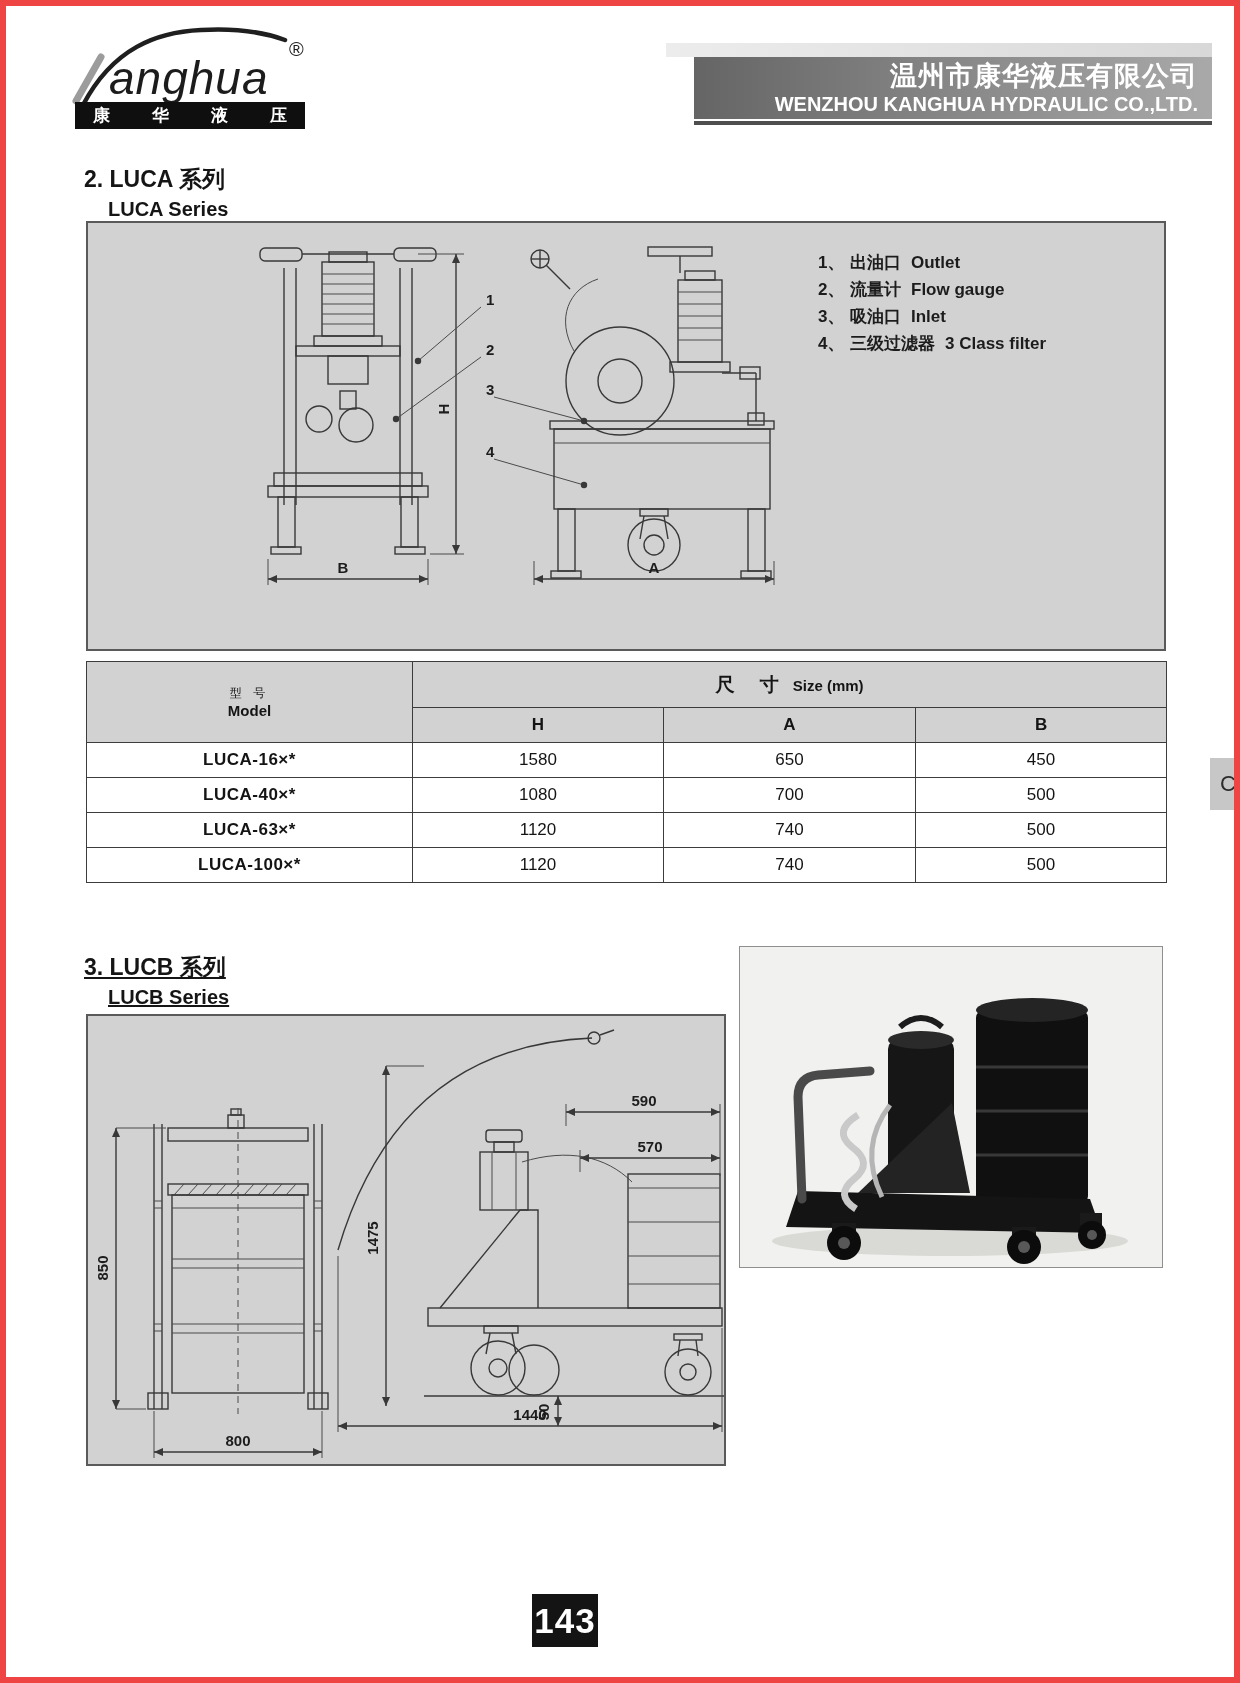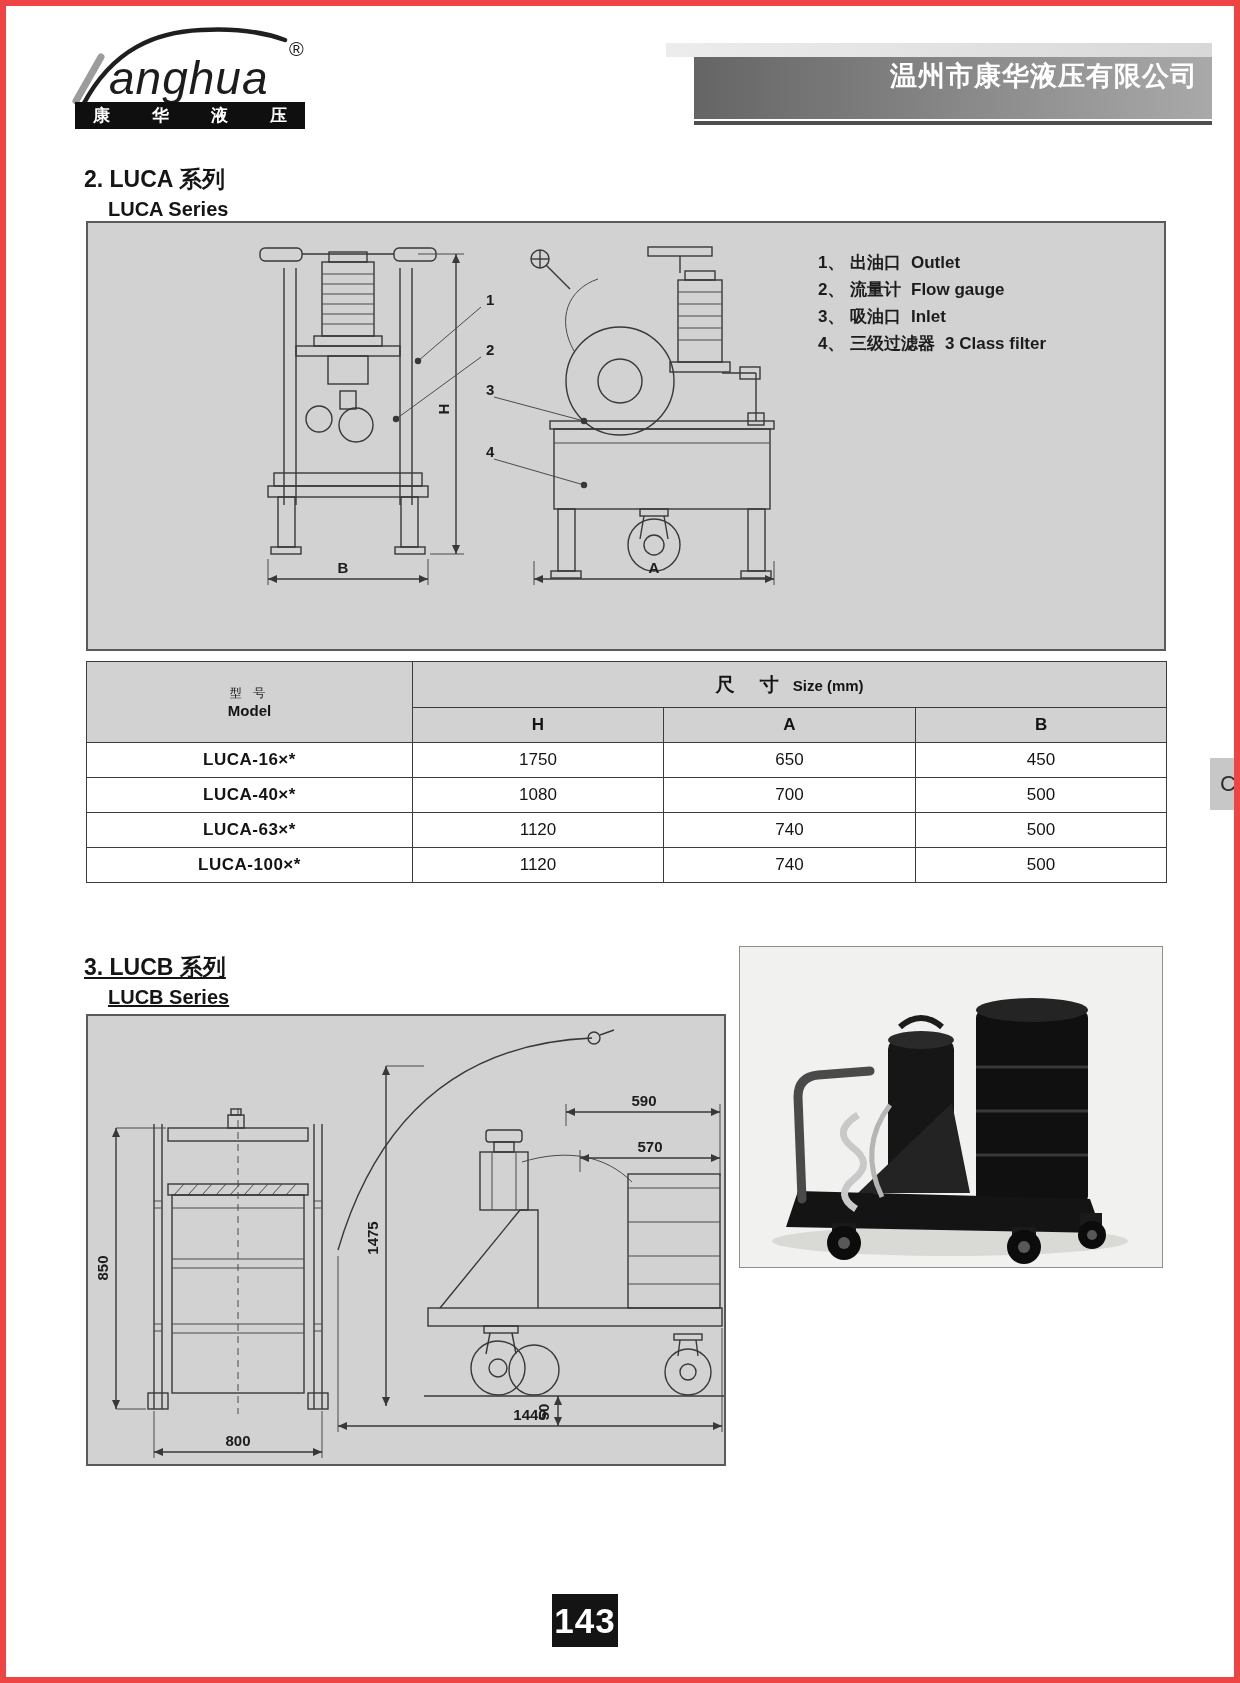--- a/index.html
+++ b/index.html
@@ -54,21 +54,21 @@
   .size-table .hd { background:#d2d2d2; }
   .size-table .data { background:#ffffff; height:35px; font-size:17px; }
   .model-cell .cn { font-size:12px; font-weight:normal; letter-spacing:4px; }
   .model-cell .en { font-size:15px; font-weight:bold; }
   .size-cell { font-size:15px; font-weight:bold; height:46px; }
   .size-cell .cn { font-size:19px; letter-spacing:10px; margin-right:4px; }
   .hab { height:35px; font-size:17px; font-weight:bold; }
   .model-val { font-weight:bold; font-size:17px; letter-spacing:0.5px; }
   
   .page-num {
-    position:absolute; left:546px; top:1588px; width:66px; height:53px;
+    position:absolute; left:526px; top:1588px; width:66px; height:53px;
     background:#141414; color:#ffffff; font-size:35px; font-weight:bold;
     display:flex; align-items:center; justify-content:center; letter-spacing:1px;
   }
   .side-tab {
     position:absolute; left:1204px; top:752px; width:36px; height:52px;
     background:#c7c7c7; color:#2c2c2c; font-size:22px;
     display:flex; align-items:center; justify-content:center;
   }
   
   svg .ln { stroke:#383838; stroke-width:1.4; fill:none; }
@@ -93,20 +93,21 @@
       <div class="logo-bar">
         <span>康</span>
         <span>华</span>
         <span>液</span>
         <span>压</span>
       </div>
     </div>
     <div class="band-light"></div>
     <div class="company-bar">
       <div class="company-cn">温州市康华液压有限公司</div>
+      <div class="company-en">WENZHOU KANGHUA HYDRAULIC CO.,LTD.</div>
     </div>
     <div class="company-underline"></div>
   </div>
 
   <div class="sec-title" style="left:78px; top:158px;">
     <div class="cn">2. LUCA 系列</div>
     <div class="en">LUCA Series</div>
   </div>
 
   <div class="panel" style="left:80px; top:215px; width:1080px; height:430px;">
@@ -262,21 +263,21 @@
         <span class="cn">尺  寸</span><span>Size (mm)</span>
       </td>
     </tr>
     <tr>
       <td class="hd hab">H</td>
       <td class="hd hab">A</td>
       <td class="hd hab">B</td>
     </tr>
     <tr>
       <td class="data model-val">LUCA-16×*</td>
-      <td class="data">1750</td>
+      <td class="data">1580</td>
       <td class="data">650</td>
       <td class="data">450</td>
     </tr>
     <tr>
       <td class="data model-val">LUCA-40×*</td>
       <td class="data">1080</td>
       <td class="data">700</td>
       <td class="data">500</td>
     </tr>
     <tr>

